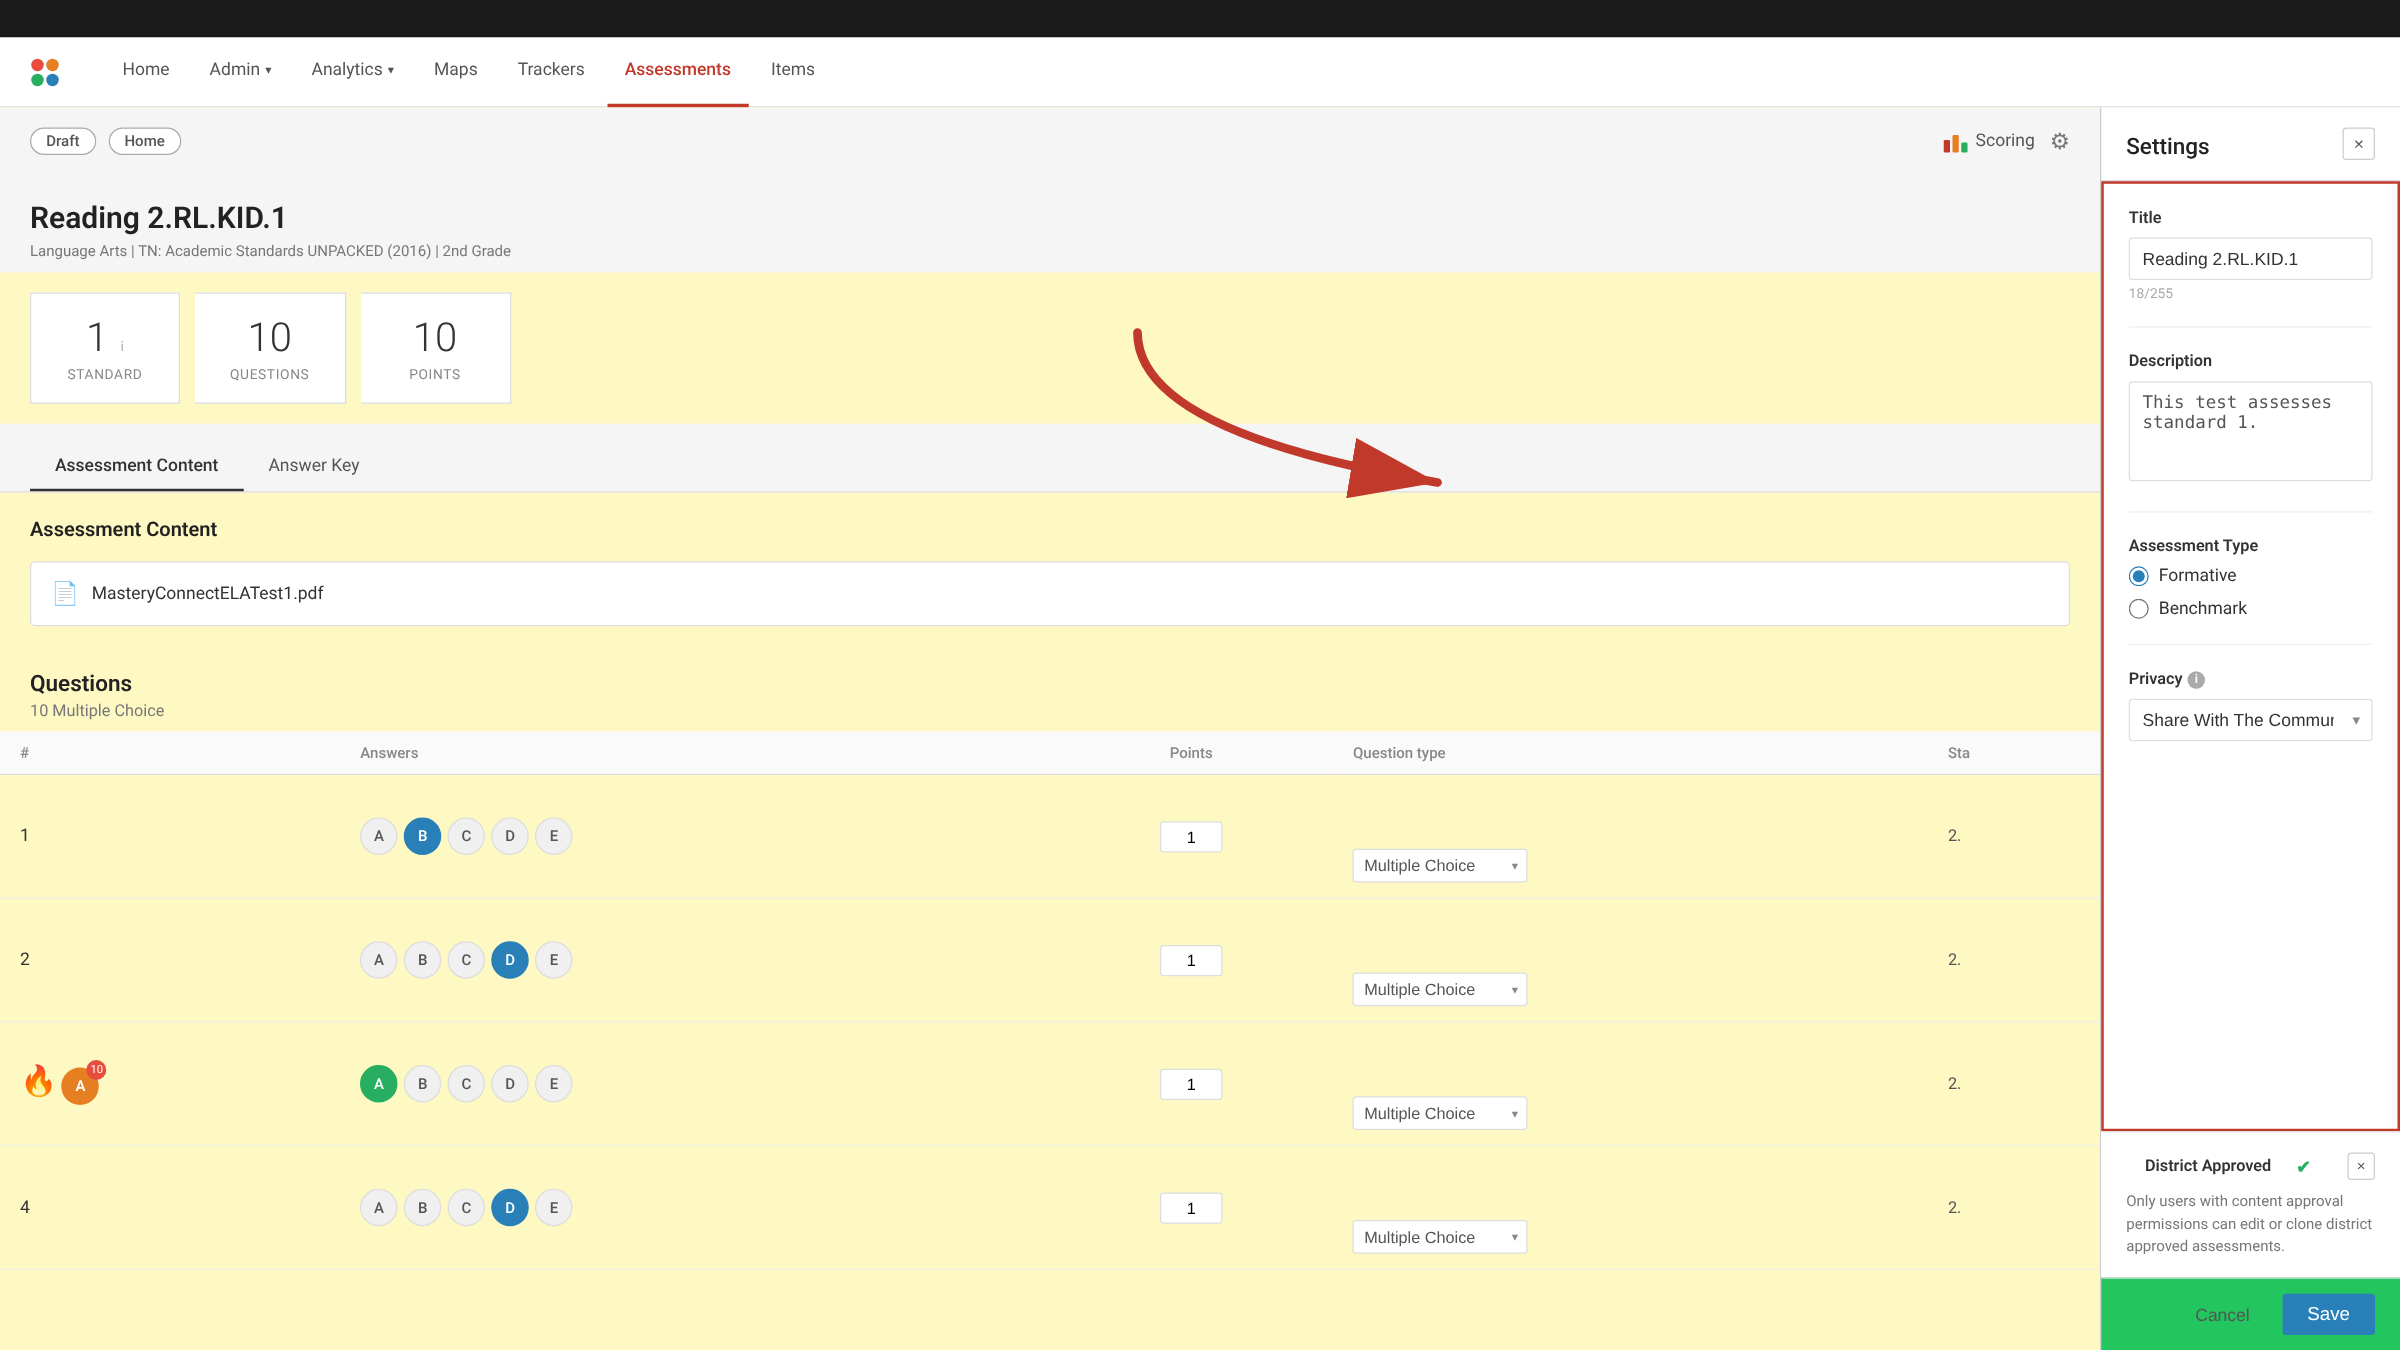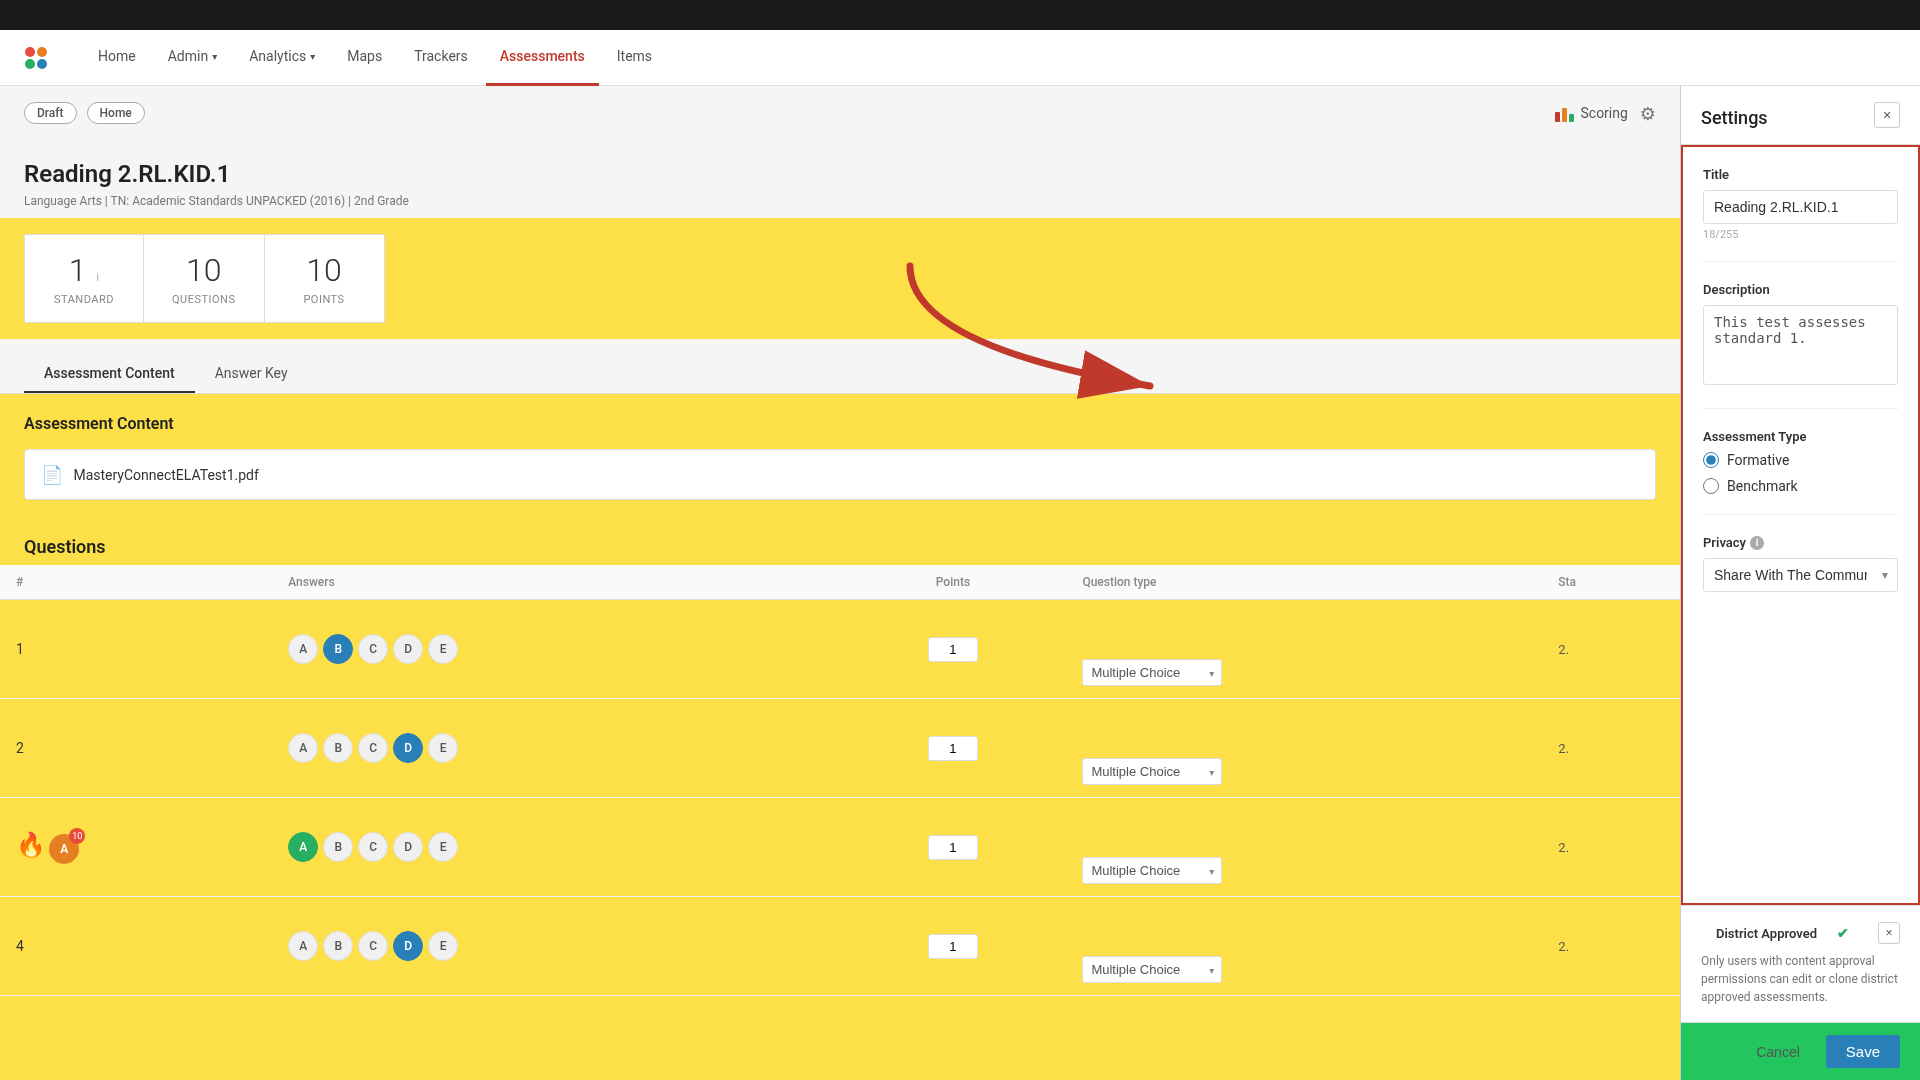--- a/index.html
+++ b/index.html
@@ -13,21 +13,21 @@
     .nav-logo { display: flex; align-items: center; margin-right: 20px; }
     .nav-logo-icon { width: 32px; height: 32px; margin-right: 8px; }
     .nav-item { padding: 8px 14px; color: #555; cursor: pointer; font-size: 14px; text-decoration: none; display: flex; align-items: center; gap: 4px; height: 56px; border-bottom: 3px solid transparent; }
     .nav-item.active { color: #c0392b; border-bottom: 3px solid #c0392b; font-weight: 500; }
     .nav-item .chevron { font-size: 10px; }
 
     
     .main { display: flex; height: calc(1080px - 30px - 56px); }
 
     
-    .content { flex: 1; overflow-y: auto; background: #fde047; padding: 0; position: relative; }
+    .content { flex: 1; overflow-y: auto; background: #fef9c3; padding: 0; position: relative; }
 
     
     .status-bar { background: #f5f5f5; padding: 16px 24px; display: flex; align-items: center; justify-content: space-between; }
     .status-badges { display: flex; gap: 10px; align-items: center; }
     .badge { padding: 3px 12px; border-radius: 20px; font-size: 12px; font-weight: 500; border: 1px solid #aaa; color: #555; background: #fff; }
     .badge.formative { border-color: #aaa; color: #555; }
     .status-actions { display: flex; align-items: center; gap: 12px; }
     .scoring-btn { display: flex; align-items: center; gap: 6px; color: #555; font-size: 14px; cursor: pointer; }
     .scoring-icon { display: flex; gap: 2px; align-items: flex-end; height: 18px; }
     .scoring-icon .bar { width: 5px; border-radius: 1px; }
@@ -35,21 +35,21 @@
     .scoring-icon .bar2 { height: 14px; background: #e67e22; }
     .scoring-icon .bar3 { height: 8px; background: #27ae60; }
     .gear-icon { color: #777; cursor: pointer; font-size: 18px; }
 
     
     .assessment-header { padding: 20px 24px 10px; background: #f5f5f5; }
     .assessment-title { font-size: 24px; font-weight: 600; color: #222; margin-bottom: 6px; }
     .assessment-subtitle { font-size: 12px; color: #777; }
 
     
-    .stats-row { display: flex; gap: 0; padding: 16px 24px; }
+    .stats-row { display: flex; gap: 12px; padding: 16px 24px; }
     .stat-card { background: #fff; border: 1px solid #ddd; padding: 16px 28px; text-align: center; min-width: 120px; }
     .stat-card + .stat-card { border-left: none; }
     .stat-number { font-size: 32px; font-weight: 300; color: #333; }
     .stat-label { font-size: 11px; color: #888; text-transform: uppercase; letter-spacing: 0.5px; margin-top: 4px; }
     .stat-info { font-size: 11px; color: #aaa; display: inline-block; margin-left: 2px; }
 
     
     .tabs { display: flex; gap: 0; padding: 16px 24px 0; border-bottom: 1px solid #ddd; background: #f5f5f5; }
     .tab { padding: 10px 20px; cursor: pointer; font-size: 14px; color: #555; border-bottom: 2px solid transparent; }
     .tab.active { color: #333; border-bottom: 2px solid #333; font-weight: 500; }
@@ -221,20 +221,21 @@
     <div class="content-section">
       <div class="section-title">Assessment Content</div>
       <div class="file-item">
         <span class="file-icon">📄</span>
         <span class="file-name">MasteryConnectELATest1.pdf</span>
       </div>
     </div>
 
     <div class="questions-header">
       <div class="questions-title">Questions</div>
+      <div class="questions-subtitle">10 Multiple Choice</div>
     </div>
 
     <table class="questions-table">
       <thead>
         <tr>
           <th>#</th>
           <th>Answers</th>
           <th>Points</th>
           <th>Question type</th>
           <th>Sta</th>

